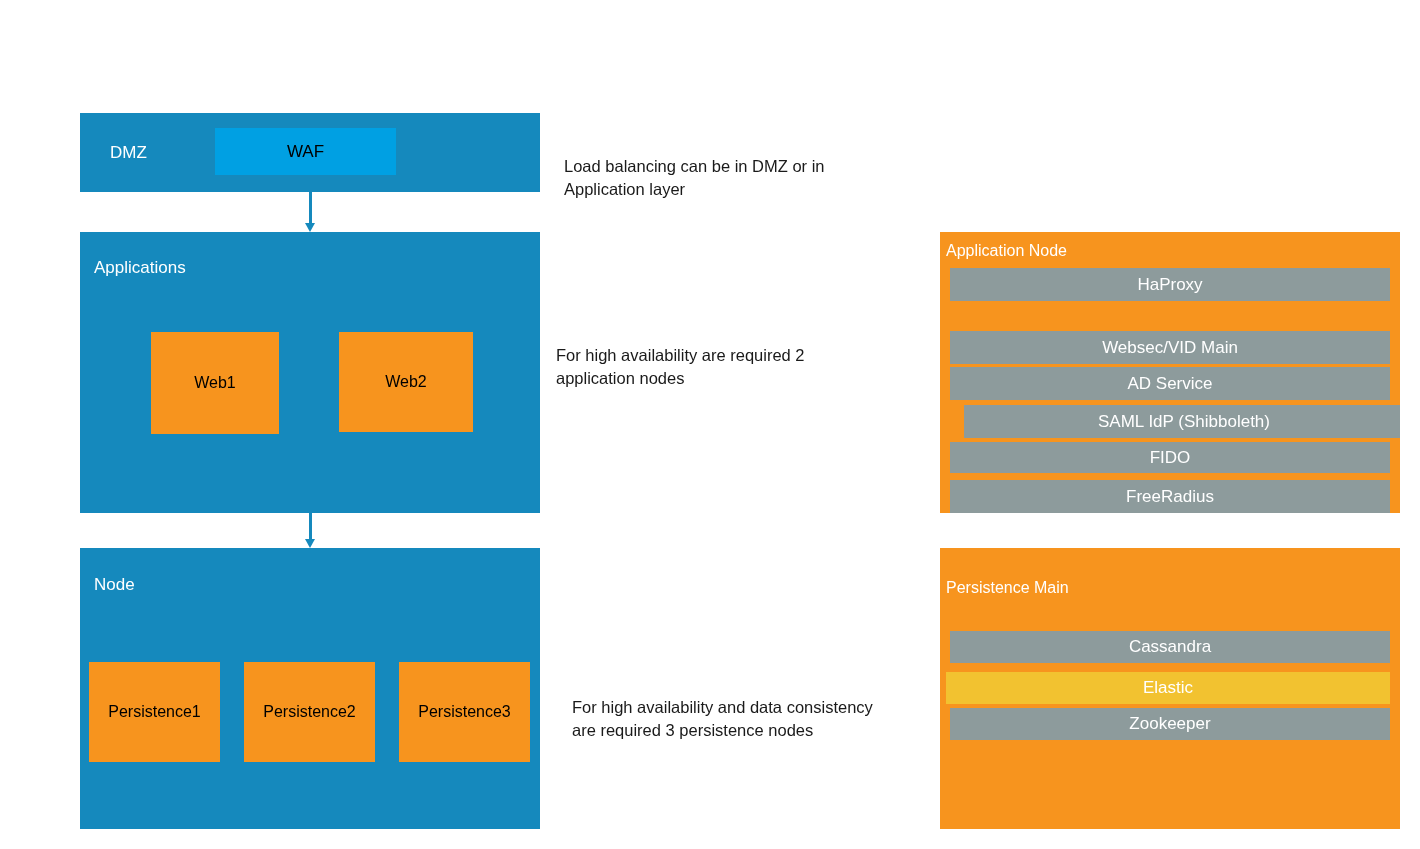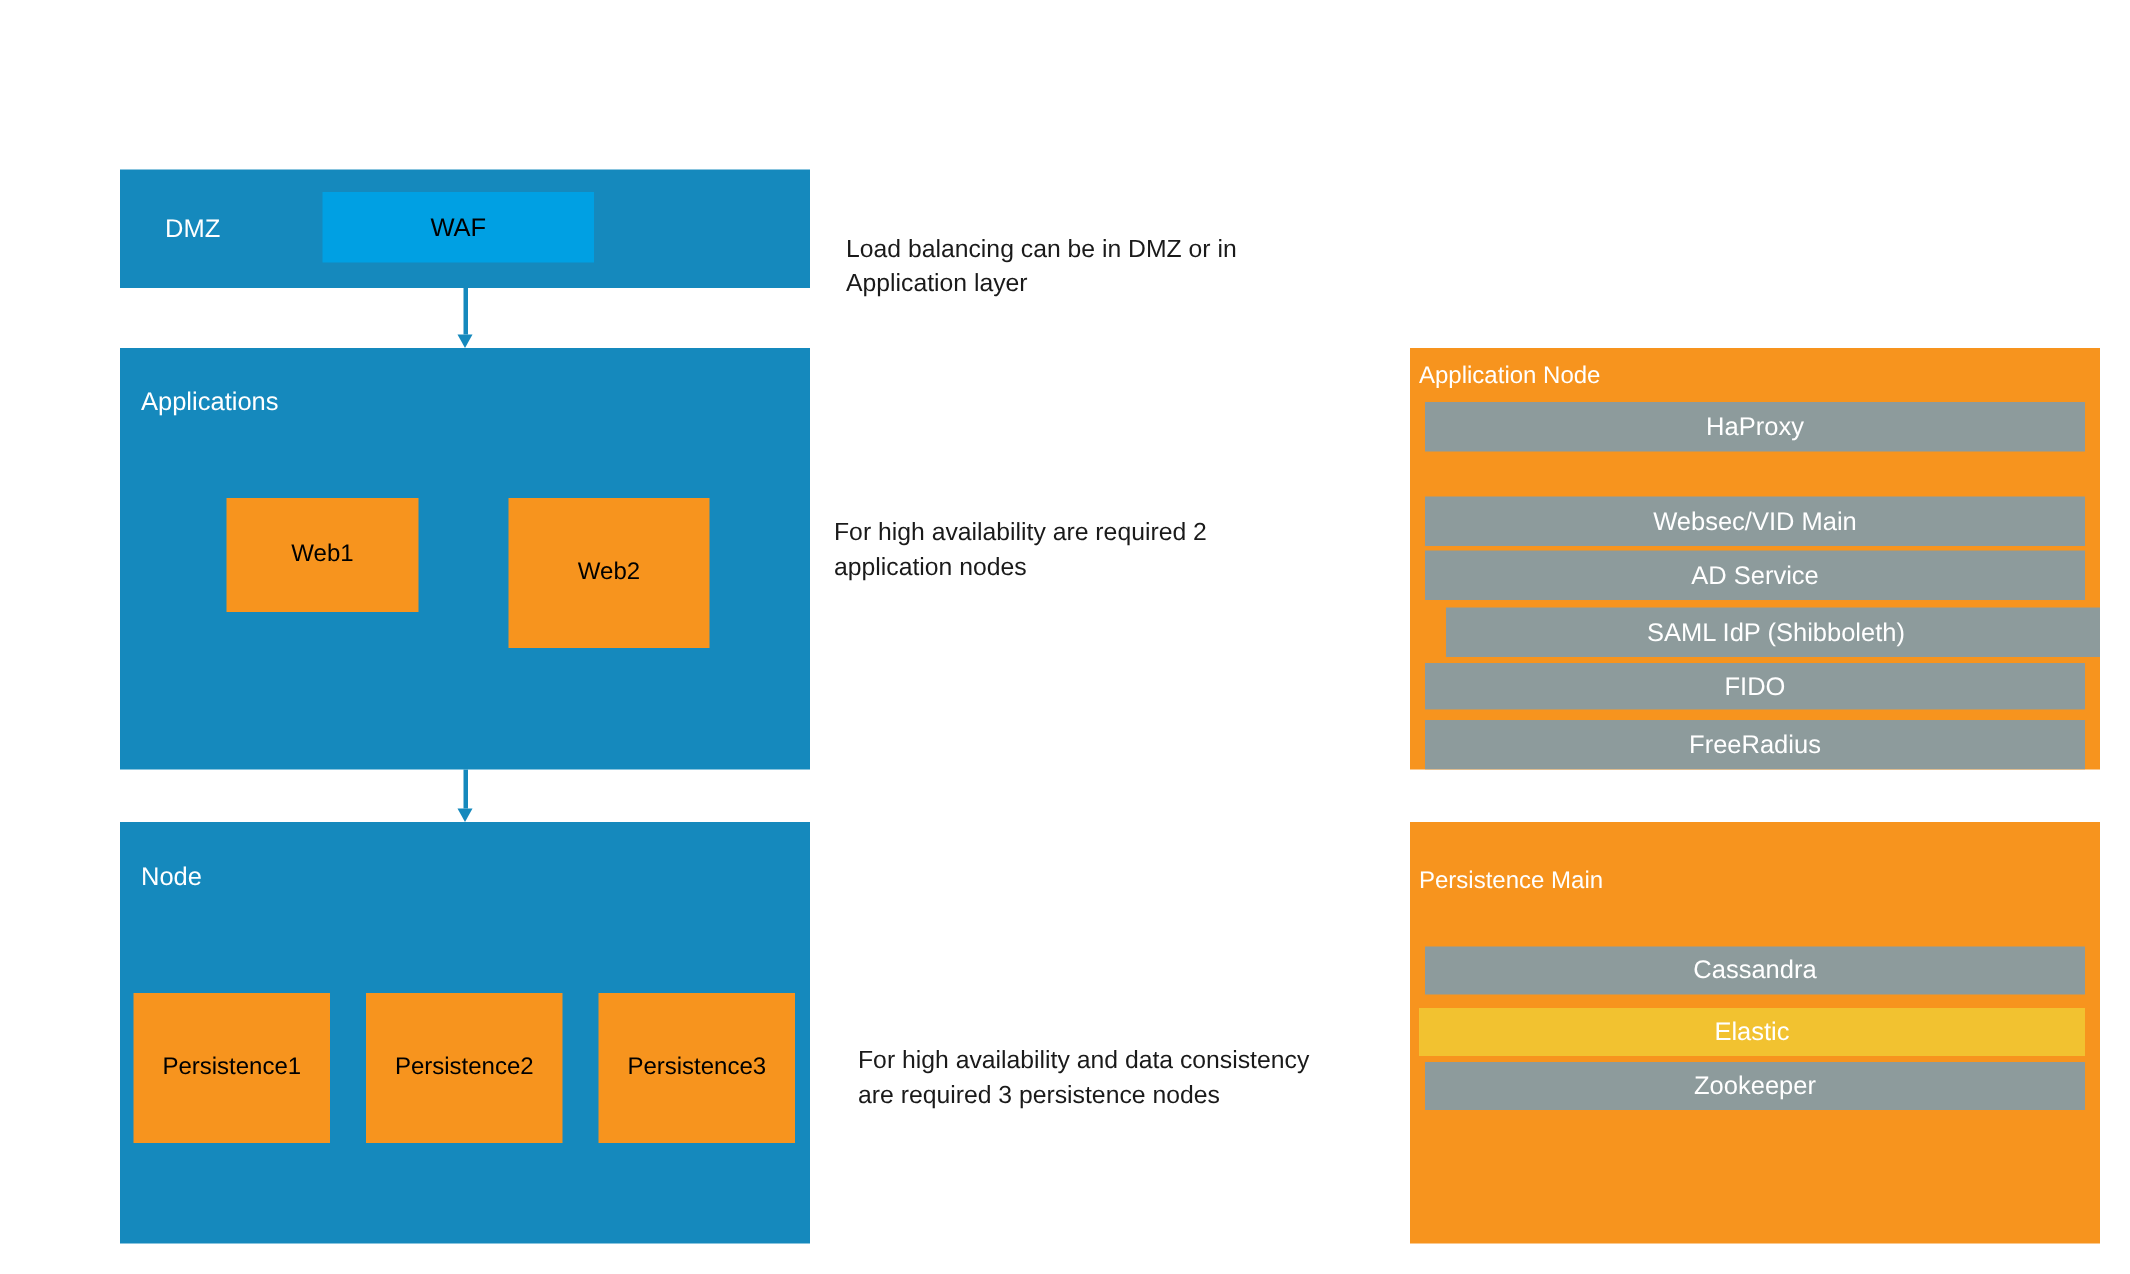--- a/index.html
+++ b/index.html
@@ -62,21 +62,21 @@
     background: #00a0e3;
     color: #000000;
     font-size: 17px;
     display: flex;
     align-items: center;
     justify-content: center;
     box-sizing: border-box;
   }
 
   #waf    { left: 215px; top: 128px; width: 181px; height: 47px; }
-  #web1   { left: 151px; top: 332px; width: 128px; height: 76px; }
+  #web1   { left: 151px; top: 332px; width: 128px; height: 102px; }
   #web2   { left: 339px; top: 332px; width: 134px; height: 100px; }
   #pers1  { left: 89px;  top: 662px; width: 131px; height: 100px; }
   #pers2  { left: 244px; top: 662px; width: 131px; height: 100px; }
   #pers3  { left: 399px; top: 662px; width: 131px; height: 100px; }
 
   
   .connector {
     position: absolute;
     width: 0;
   }

